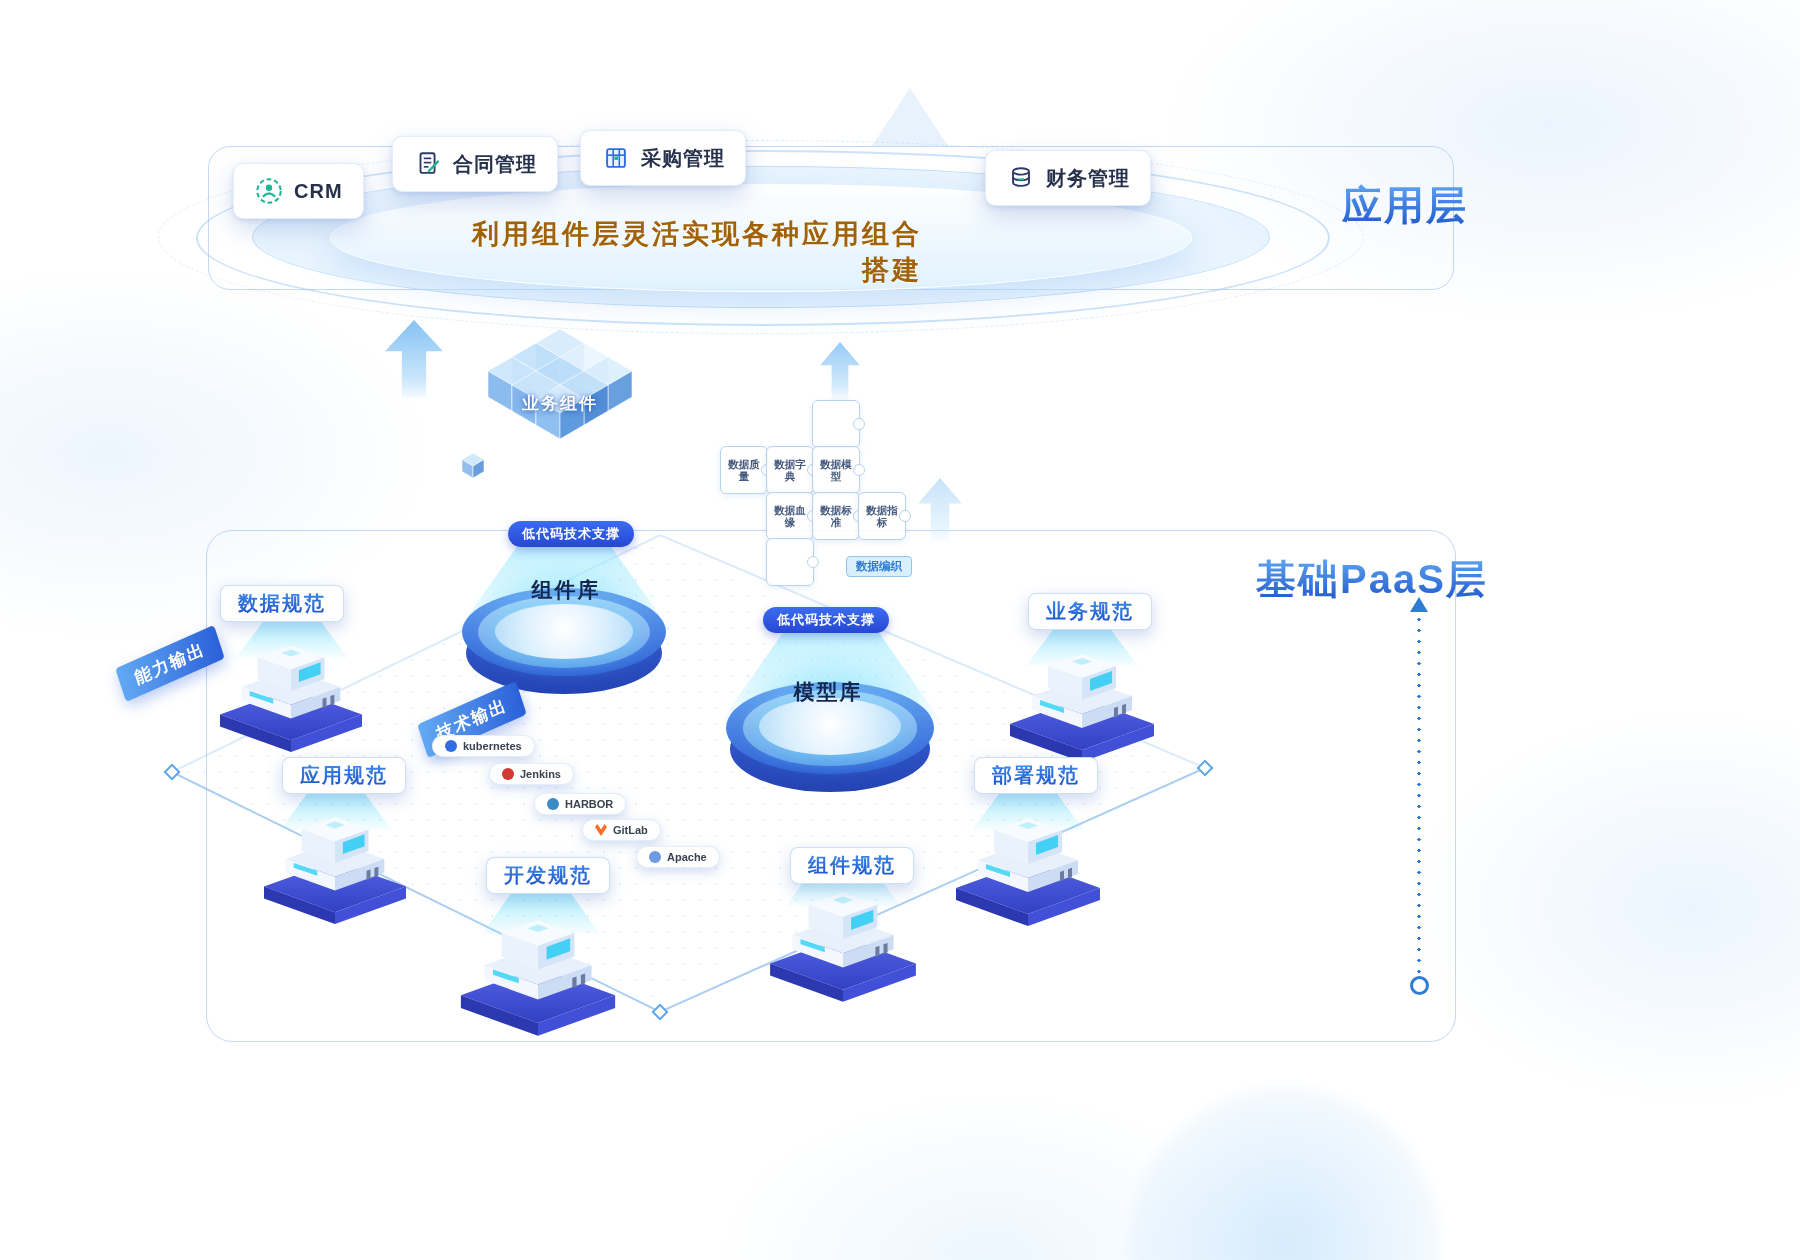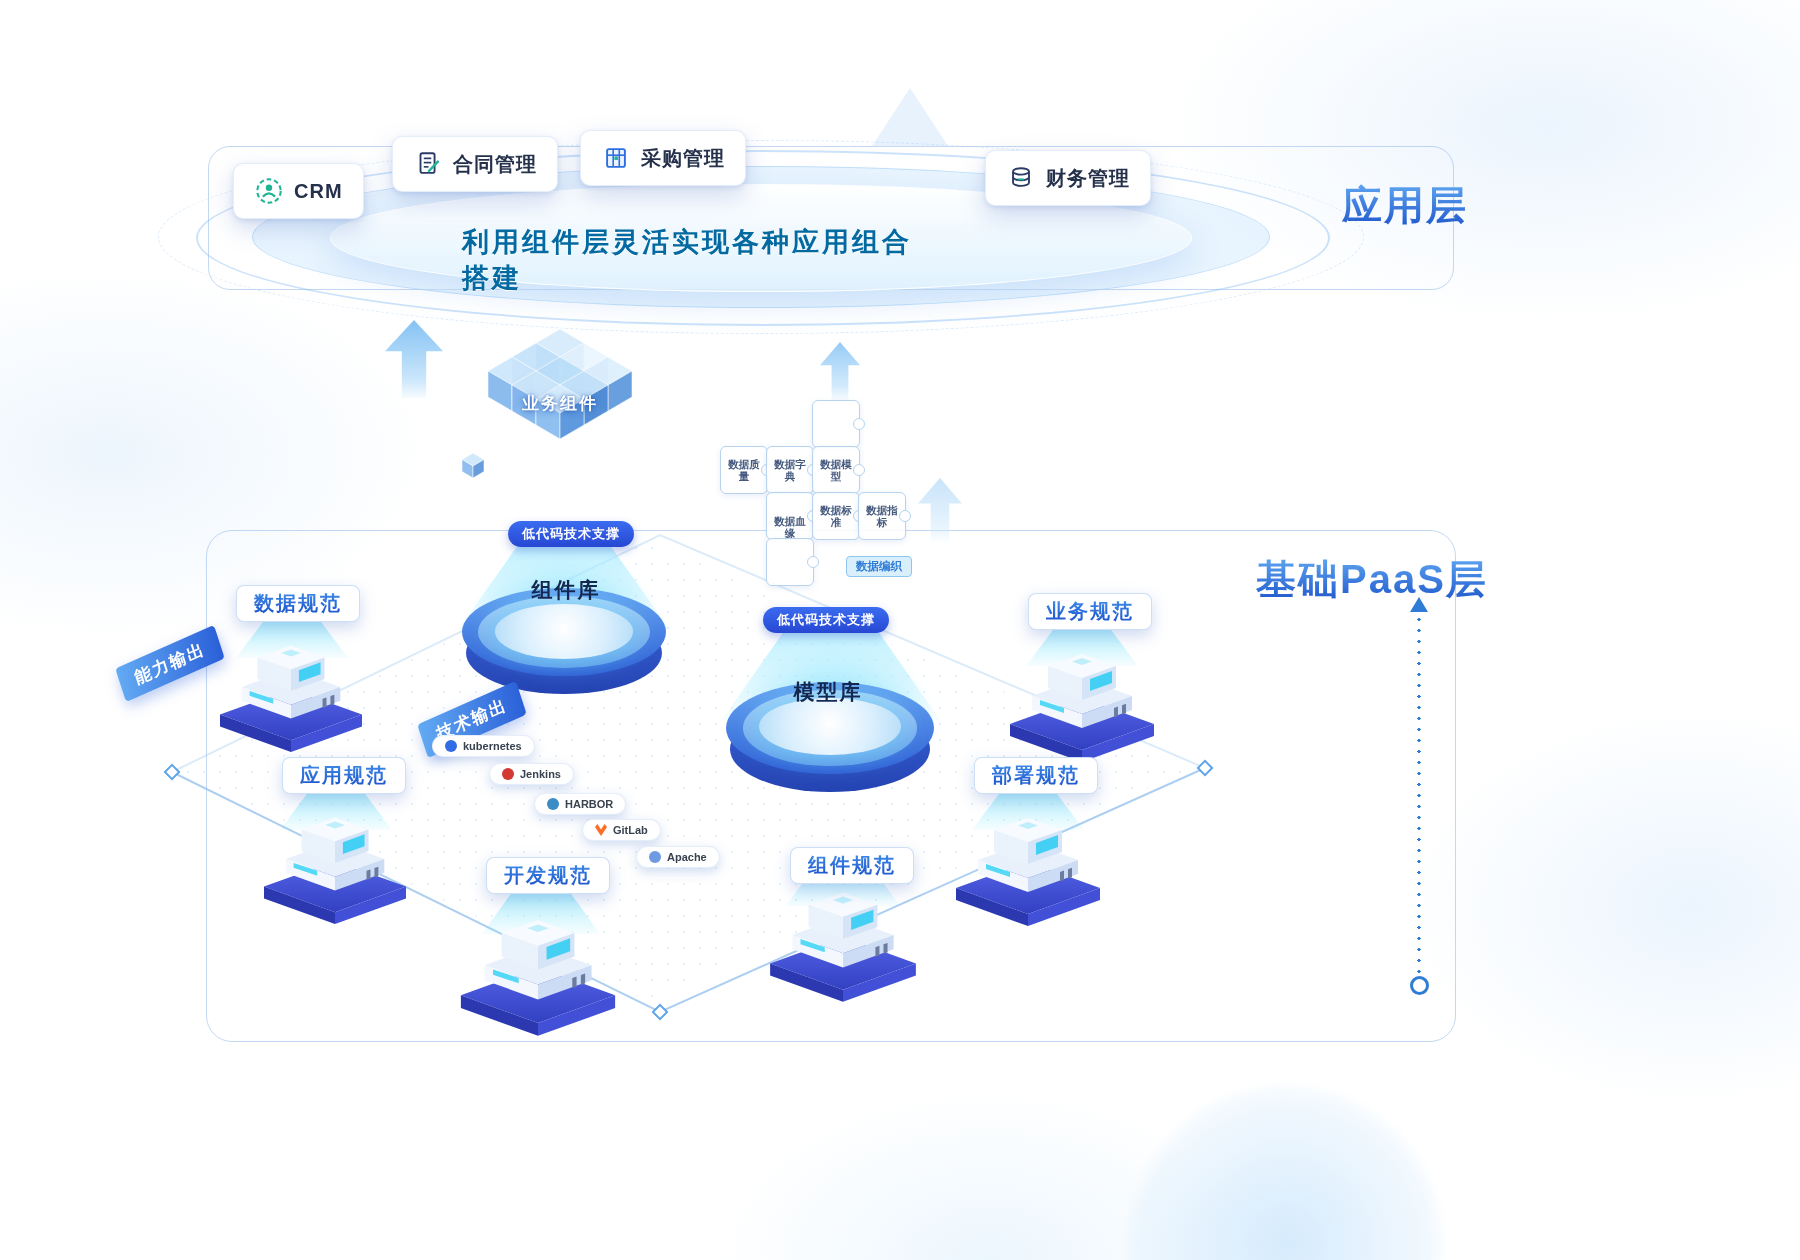--- a/index.html
+++ b/index.html
@@ -17,22 +17,22 @@
   .ring{position:absolute;border-radius:50%;z-index:1;}
   .ring-a{left:196px;top:150px;width:1130px;height:172px;border:2px solid rgba(140,190,245,.45);}
   .ring-d{left:158px;top:140px;width:1204px;height:192px;border:1.5px dashed rgba(150,200,246,.35);}
   .ring-b{left:252px;top:166px;width:1016px;height:140px;background:rgba(204,230,252,.45);border:1px solid rgba(160,205,248,.55);}
   .ring-c{left:330px;top:184px;width:860px;height:106px;background:linear-gradient(180deg,rgba(255,255,255,.95),rgba(219,240,253,.65));
           border:1px solid rgba(255,255,255,.9);box-shadow:0 12px 30px rgba(120,170,240,.25);}
   
   .grad-big{font-size:40px;font-weight:bold;letter-spacing:2px;white-space:nowrap;z-index:6;
      background:linear-gradient(180deg,#66aef5 0%,#1f58cc 90%);-webkit-background-clip:text;background-clip:text;
      color:transparent;-webkit-text-fill-color:transparent;}
-  .tagline{z-index:6;width:460px;text-align:left;font-size:27px;font-weight:bold;letter-spacing:3px;color:#0369a1;
-     text-shadow:0 1px 0 #fff;margin-top:8px;}
+  .tagline{z-index:6;width:460px;text-align:right;font-size:27px;font-weight:bold;letter-spacing:3px;color:#a16207;
+     text-shadow:0 1px 0 #fff;}
   
   .card{position:absolute;z-index:7;display:flex;align-items:center;gap:10px;background:#fff;
      border-radius:10px;padding:12px 20px;box-shadow:0 10px 24px rgba(96,130,200,.28),0 2px 5px rgba(96,130,200,.18);
      border:1px solid rgba(225,235,250,.9);}
   .card-label{font-size:20px;font-weight:bold;color:#25304a;letter-spacing:1px;white-space:nowrap;}
   .card-icon{width:30px;height:30px;flex:0 0 auto;}
   
   .up-arrow{position:absolute;z-index:2;clip-path:polygon(50% 0,100% 40%,71% 40%,71% 100%,29% 100%,29% 40%,0 40%);
      background:linear-gradient(180deg,#85c2f4 0%,#c9e6fb 75%,rgba(201,230,251,.15) 100%);}
   
@@ -284,21 +284,21 @@
     </div>
   <div class="tile" style="left:720px;top:446px;">
       <span class="tile-inner">数据质量</span>
     </div>
   <div class="tile" style="left:766px;top:446px;">
       <span class="tile-inner">数据字典</span>
     </div>
   <div class="tile" style="left:812px;top:446px;">
       <span class="tile-inner">数据模型</span>
     </div>
-  <div class="tile" style="left:766px;top:492px;align-items:flex-end;">
+  <div class="tile" style="left:766px;top:492px;">
       <span class="tile-inner">数据血缘</span>
     </div>
   <div class="tile" style="left:812px;top:492px;">
       <span class="tile-inner">数据标准</span>
     </div>
   <div class="tile" style="left:858px;top:492px;">
       <span class="tile-inner">数据指标</span>
     </div>
   <div class="tile" style="left:766px;top:538px;">
       <span class="tile-inner"></span>
@@ -322,21 +322,21 @@
   </div>
   <div class="tech-pill" style="left:582px;top:819px;">
     <span class="logo-dot" style="background:#fc6d26;border-radius:2px;clip-path:polygon(50% 100%,0 25%,20% 0,50% 45%,80% 0,100% 25%);"></span>
     <span>GitLab</span>
   </div>
   <div class="tech-pill" style="left:636px;top:846px;">
     <span class="logo-dot" style="background:#6d9ae3;"></span>
     <span>Apache</span>
   </div>
 
-  <div class="st-pill" style="left:236px;top:585px;">
+  <div class="st-pill" style="left:220px;top:585px;">
     <span class="grad-text">数据规范</span>
   </div>
   <div class="st-beam" style="left:236px;top:616px;width:112px;height:42px;"></div>
   <svg class="machine" style="left:212px;top:616px;width:158px;height:138px;" viewBox="0 0 160 140">
       <use href="#machine"></use>
     </svg>
 
   <div class="st-pill" style="left:282px;top:757px;">
     <span class="grad-text">应用规范</span>
   </div>

